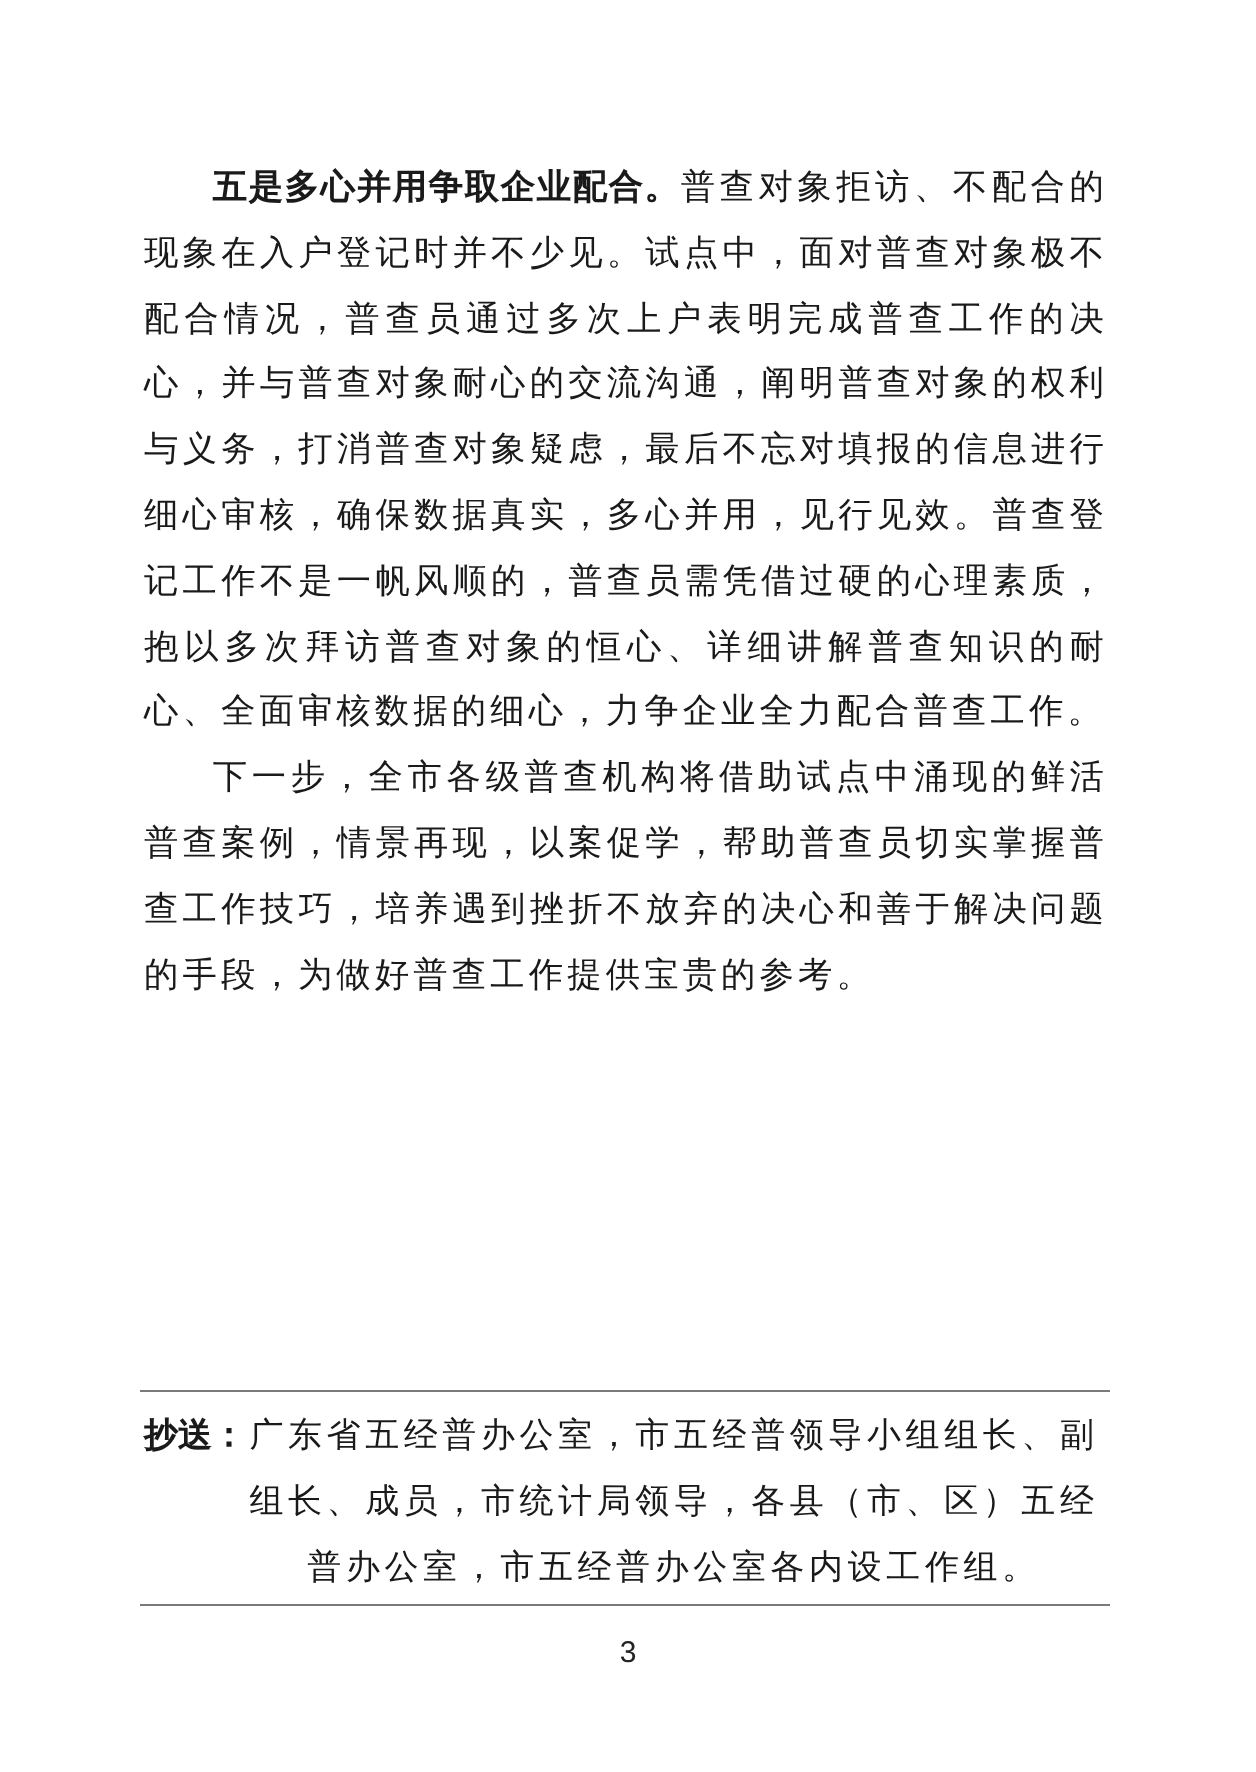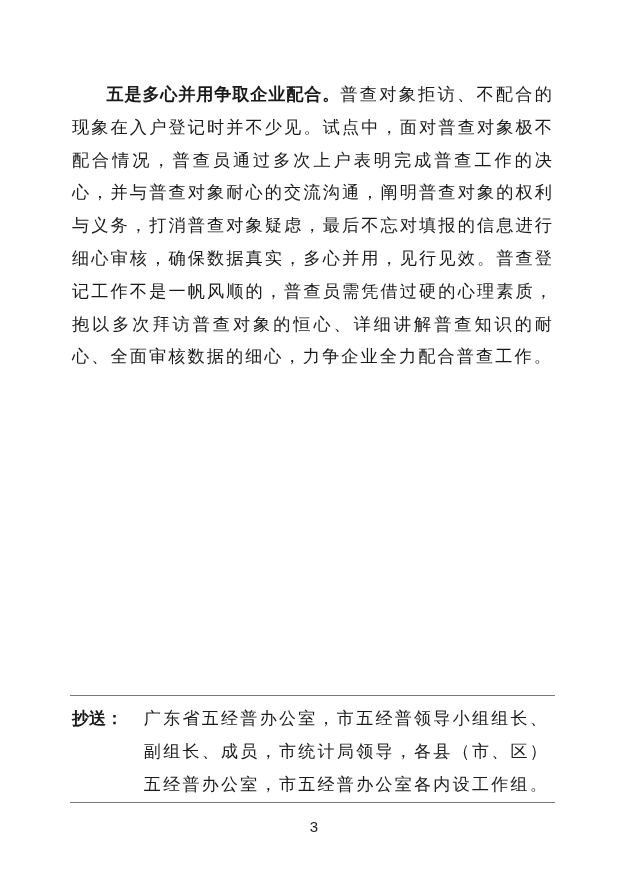--- a/index.html
+++ b/index.html
@@ -9,30 +9,31 @@
     .body-text { position: absolute; left: 72px; width: 482px; top: 78px;
                  font-size: 17.2px; line-height: 32.8px; letter-spacing: 2.05px;
                  text-align: justify; text-align-last: left; }
     .para { margin: 0; text-indent: 2em; }
     .lead { font-weight: bold; font-family: "DejaVu Sans", "Liberation Sans", sans-serif; letter-spacing: 0.6px; }
     .rule { position: absolute; left: 70px; width: 485px; height: 0; border-top: 1.3px solid #7a7a7a; }
     .cc { position: absolute; left: 72px; top: 702px; width: 482px;
           font-size: 17px; line-height: 33px; letter-spacing: 2.3px; text-align: center; }
     .cc-label { position: absolute; left: 0; top: 0; font-weight: bold;
                 font-family: "DejaVu Sans", "Liberation Sans", sans-serif; letter-spacing: 0; }
-    .cc-body { margin-left: 67px; }
+    .cc-body { margin-left: 48px; }
     .page-num { position: absolute; left: 0; width: 628px; top: 818px; text-align: center;
                 font-family: "Liberation Sans", sans-serif; font-size: 15px; color: #222; }
   </style>
 </head>
 <body>
 
 <div class="page">
   <div class="body-text">
     <p class="para"><span class="lead">五是多心并用争取企业配合。</span><span>普查对象拒访、不配合的现象在入户登记时并不少见。试点中，面对普查对象极不配合情况，普查员通过多次上户表明完成普查工作的决心，并与普查对象耐心的交流沟通，阐明普查对象的权利与义务，打消普查对象疑虑，最后不忘对填报的信息进行细心审核，确保数据真实，多心并用，见行见效。普查登记工作不是一帆风顺的，普查员需凭借过硬的心理素质，抱以多次拜访普查对象的恒心、详细讲解普查知识的耐心、全面审核数据的细心，力争企业全力配合普查工作。</span></p>
+    <p class="para"><span>下一步，全市各级普查机构将借助试点中涌现的鲜活普查案例，情景再现，以案促学，帮助普查员切实掌握普查工作技巧，培养遇到挫折不放弃的决心和善于解决问题的手段，为做好普查工作提供宝贵的参考。</span></p>
   </div>
 
   <div class="rule" style="top:695px;"></div>
   <div class="cc">
     <span class="cc-label">抄送：</span>
     <div class="cc-body">广东省五经普办公室，市五经普领导小组组长、副组长、成员，市统计局领导，各县（市、区）五经普办公室，市五经普办公室各内设工作组。</div>
   </div>
   <div class="rule" style="top:802px;"></div>
 
   <div class="page-num">3</div>

